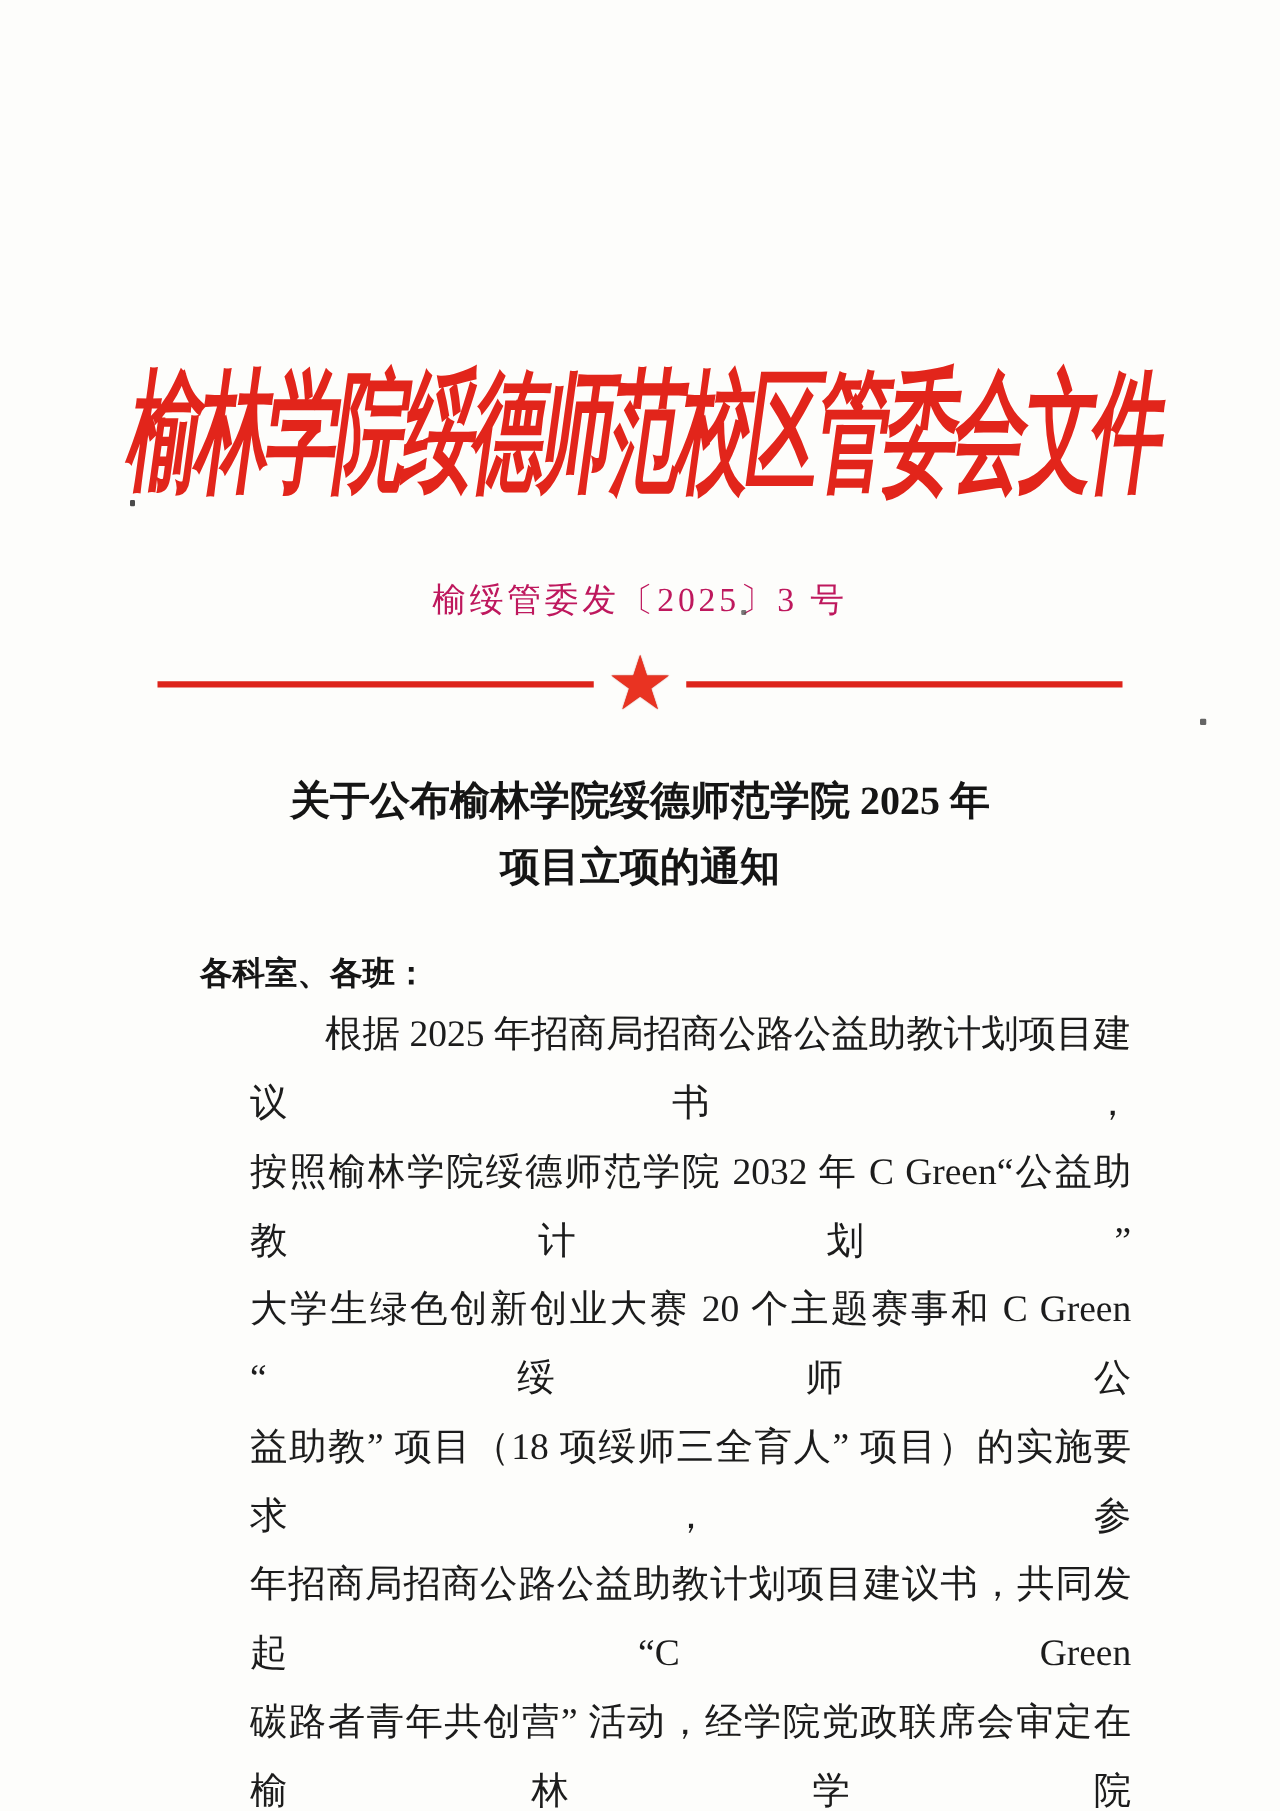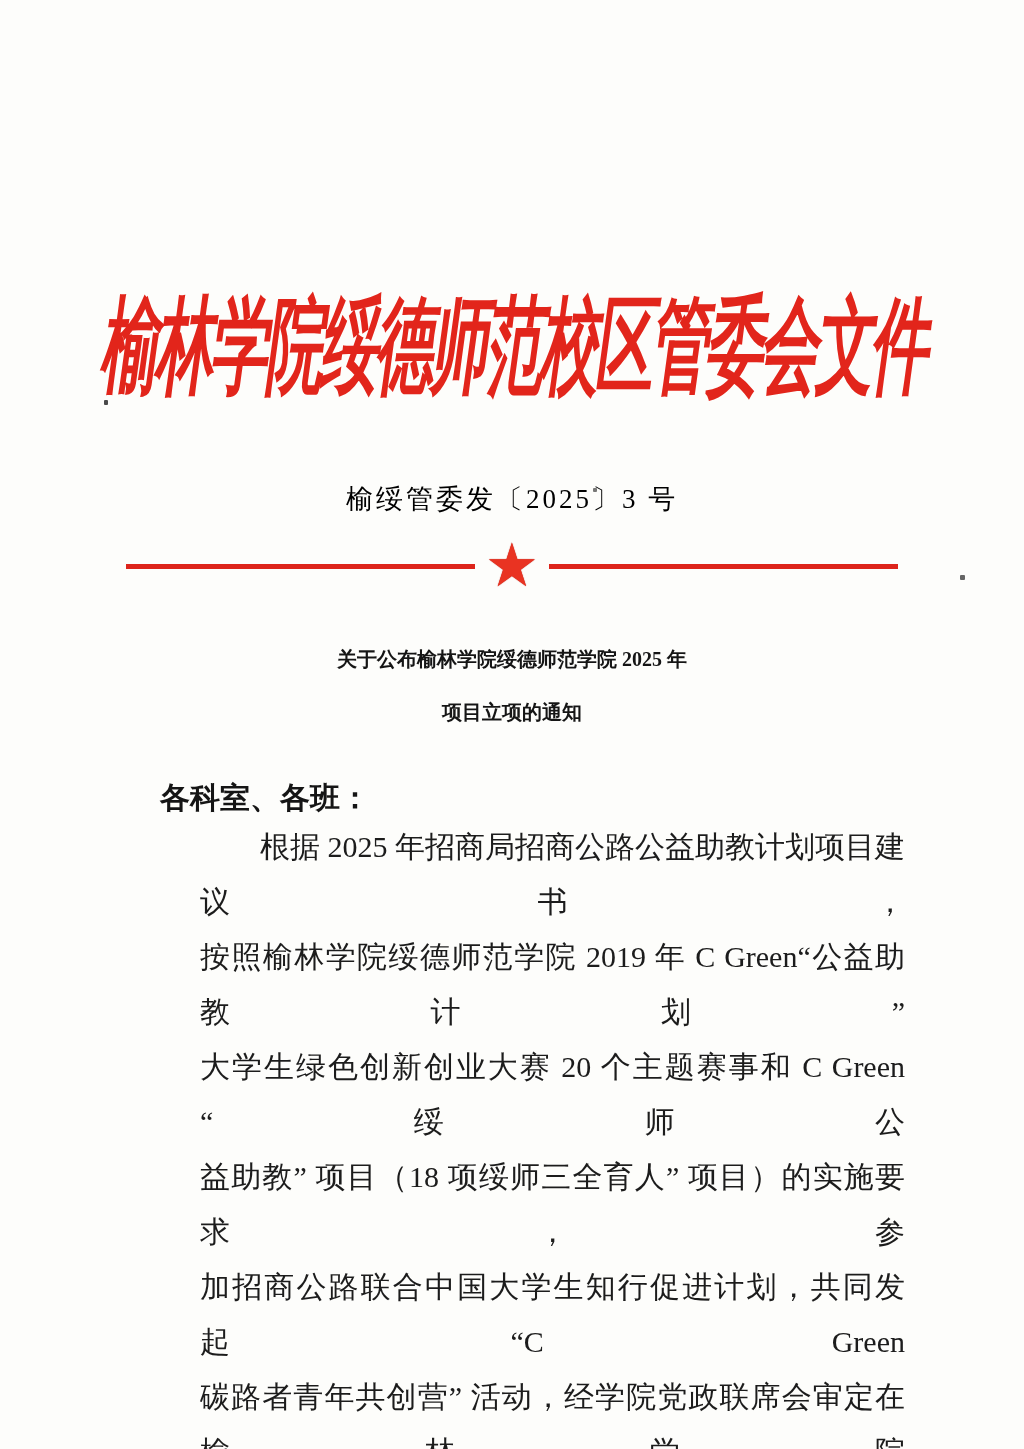--- a/index.html
+++ b/index.html
@@ -43,26 +43,26 @@
     font-weight: 700;
     letter-spacing: -3px;
     color: #e2251b;
     white-space: nowrap;
     transform: scaleY(1.82);
     transform-origin: center;
   }
 
   
   .doc-number {
-    margin-top: 71px;
+    margin-top: 52px;
     text-align: center;
     font-size: 27px;
     line-height: 36px;
     letter-spacing: 3px;
-    color: #000000;
+    color: #be185d;
   }
 
   
   .red-rule {
     margin: 27px auto 0 auto;
     width: 772px;
     height: 44px;
     display: flex;
     align-items: center;
   }
@@ -77,31 +77,31 @@
     line-height: 44px;
     padding: 0 10px;
     text-shadow: 0 0 1px #b01208;
   }
 
   
   .doc-title {
     margin: 45px auto 0 auto;
     width: 780px;
     text-align: center;
-    font-size: 20px;
+    font-size: 32px;
     font-weight: 700;
     line-height: 53px;
     color: #151515;
     font-family: "Liberation Serif", "DejaVu Serif", serif;
   }
 
   
   .salutation {
     margin: 38px 119px 0 160px;
-    font-size: 30px;
+    font-size: 26px;
     font-weight: 700;
     line-height: 42px;
     color: #151515;
   }
 
   
   .body-text {
     margin: 0 119px 0 160px;
     font-size: 30px;
     line-height: 55px;
@@ -140,21 +140,21 @@
 
   <div class="doc-title">
     <div>关于公布榆林学院绥德师范学院 2025 年</div>
     <div>项目立项的通知</div>
   </div>
 
   <div class="salutation">各科室、各班：</div>
 
   <div class="body-text">
     <div class="body-line indent">根据 2025 年招商局招商公路公益助教计划项目建议书，</div>
-    <div class="body-line">按照榆林学院绥德师范学院 2019 年 C Green“公益助教计划”</div>
+    <div class="body-line">按照榆林学院绥德师范学院 2032 年 C Green“公益助教计划”</div>
     <div class="body-line">大学生绿色创新创业大赛 20 个主题赛事和 C Green “绥师公</div>
     <div class="body-line">益助教” 项目（18 项绥师三全育人” 项目）的实施要求，参</div>
-    <div class="body-line">加招商公路联合中国大学生知行促进计划，共同发起“C Green</div>
+    <div class="body-line">年招商局招商公路公益助教计划项目建议书，共同发起“C Green</div>
     <div class="body-line">碳路者青年共创营” 活动，经学院党政联席会审定在榆林学院</div>
 
   </div>
 
 </div>
 
 </body></html>

